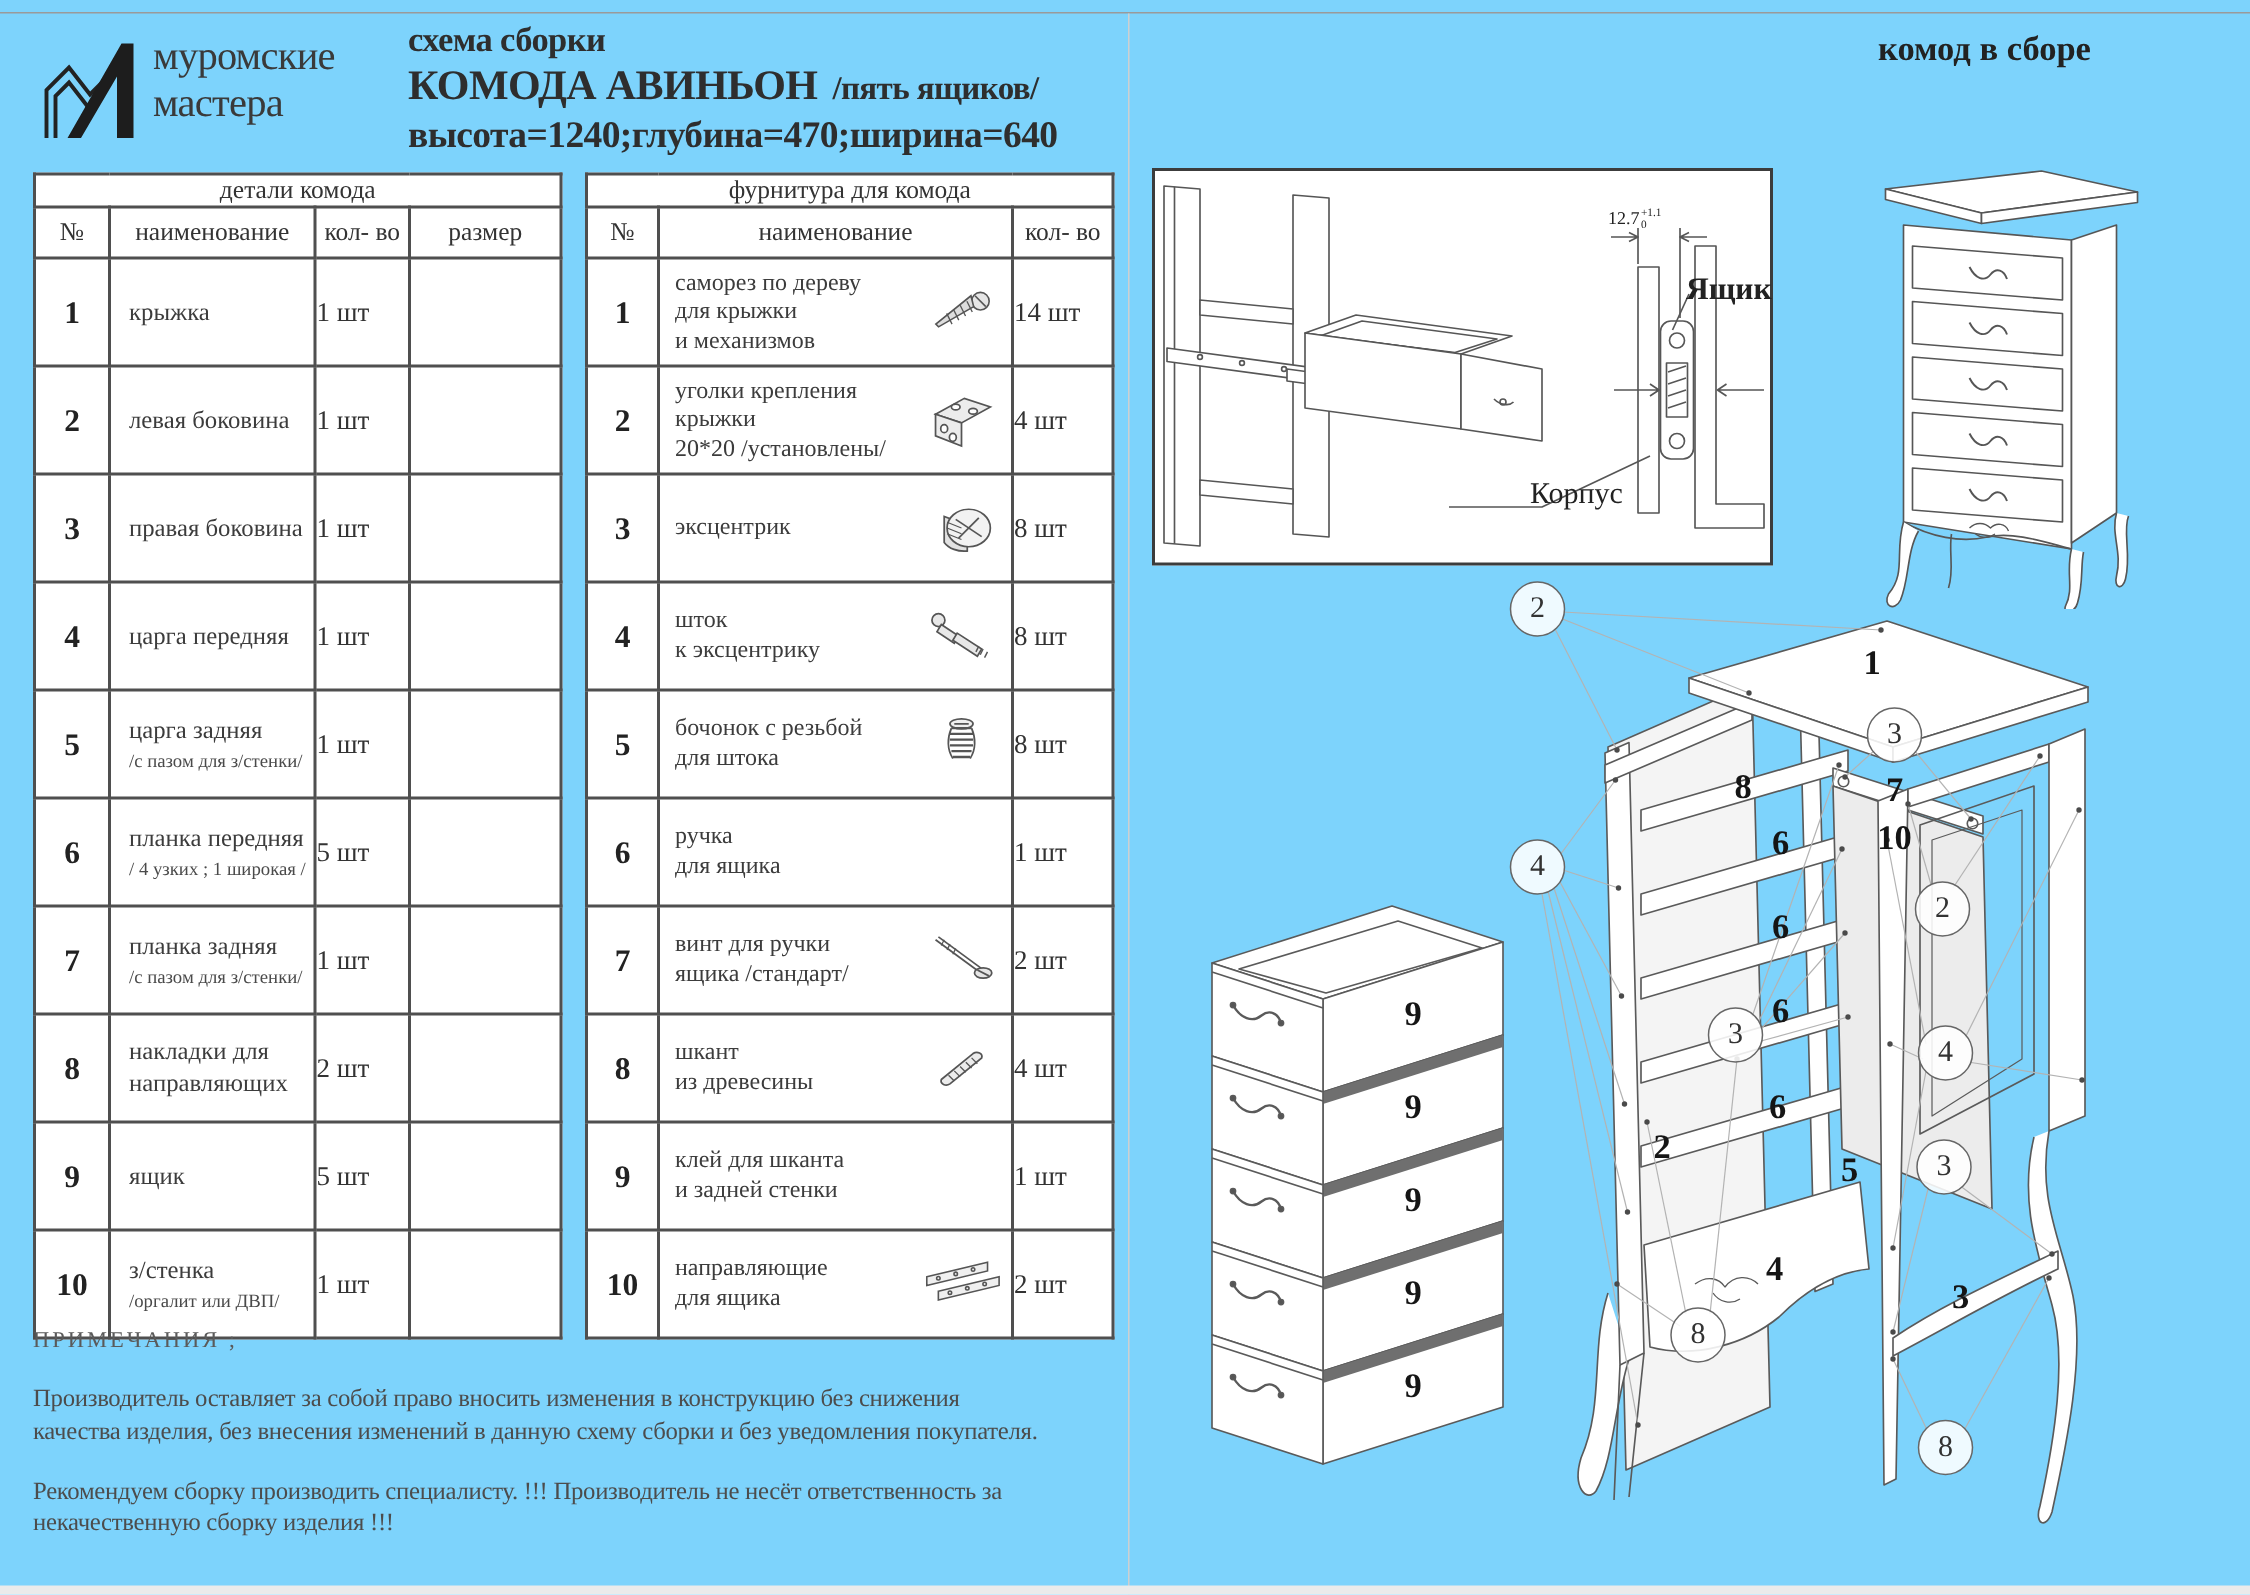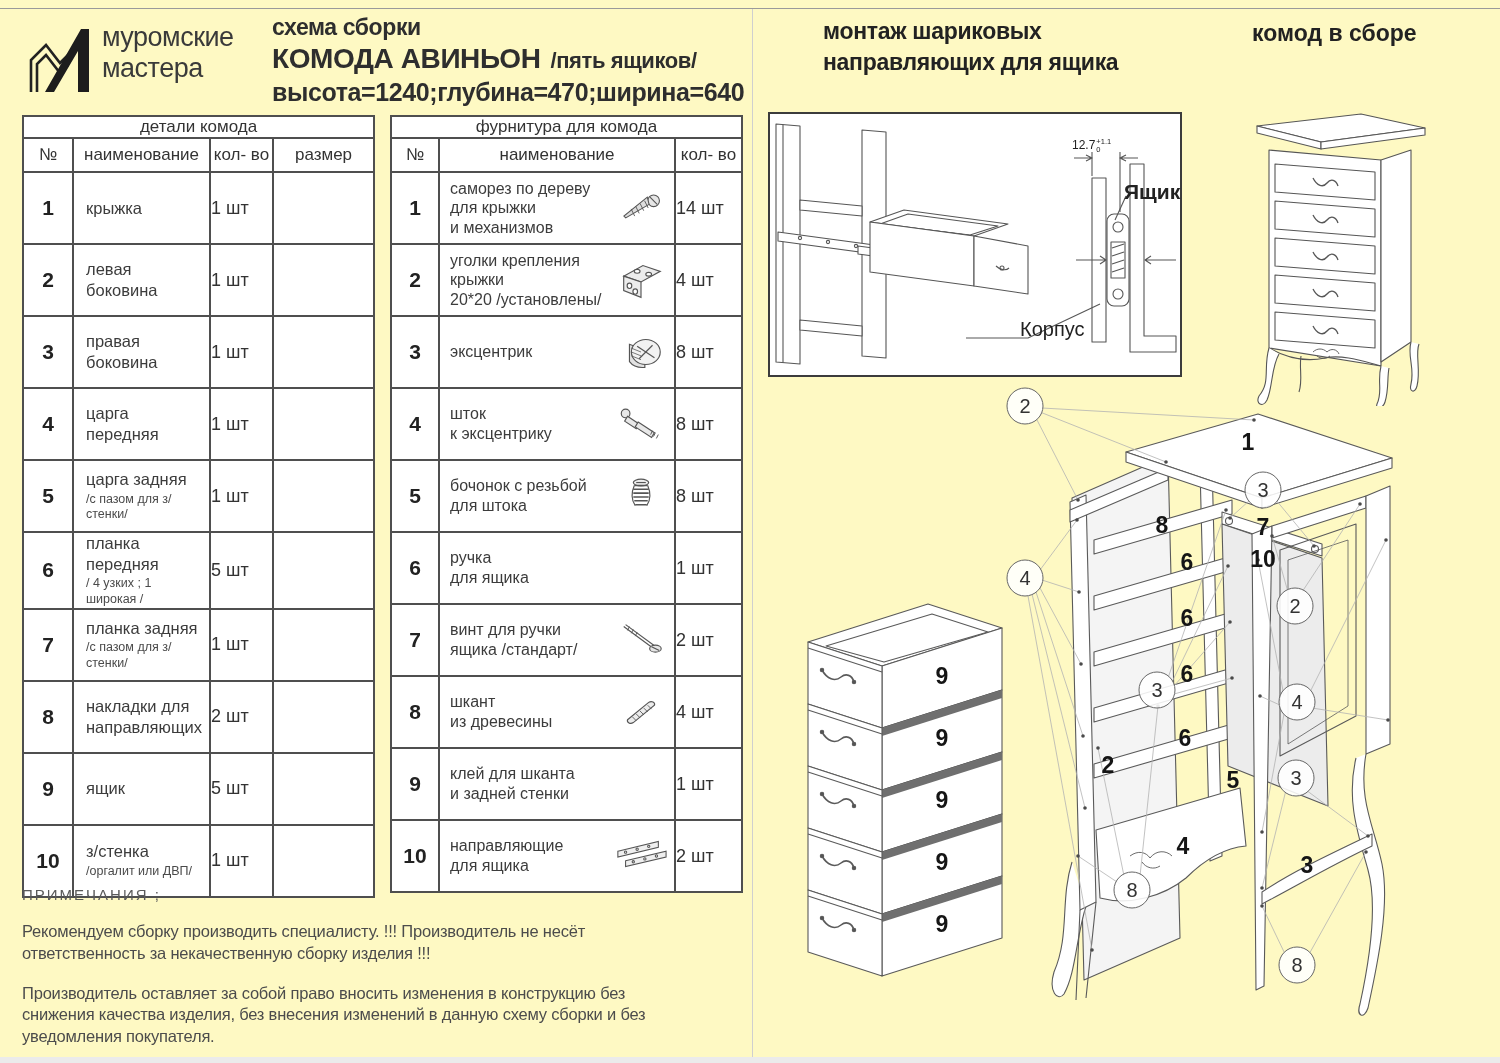--- a/index.html
+++ b/index.html
@@ -1,17 +1,17 @@
 <!DOCTYPE html>
 <html><head>
 <meta charset="utf-8">
 <style>
   html,body{margin:0;padding:0;background:#fff;}
-  .page{position:relative;width:1500px;height:1063px;background:#fef9c3;overflow:hidden;
-        font-family:Liberation Sans, sans-serif;color:#2b2b2b;}
+  .page{position:relative;width:1500px;height:1063px;background:#7dd3fc;overflow:hidden;
+        font-family:Liberation Serif, serif;color:#2b2b2b;}
   .rule-top{position:absolute;left:0;top:8px;width:1500px;height:1px;background:#9a9a9a;}
   .divider-v{position:absolute;left:752px;top:9px;bottom:0;width:1px;background:#cfcfcf;}
   .strip-bottom{position:absolute;left:0;bottom:0;width:1500px;height:6px;background:#ebebeb;}
 
   
   .logo{position:absolute;left:25px;top:24px;width:70px;height:72px;}
   .brand{position:absolute;left:102px;top:22px;font-size:27px;line-height:1.16;color:#3a3a3a;letter-spacing:-0.5px;}
   .doc-title{position:absolute;left:272px;top:14px;color:#2e2e2e;letter-spacing:-0.4px;}
   .dt1{font-size:23px;font-weight:700;}
   .dt2{font-size:28px;font-weight:700;margin-top:2px;}
@@ -438,28 +438,24 @@
               </span>
             </div>
           </td>
           <td class="qty">2 шт</td>
         </tr>
       </tbody>
   </table>
 
   <div class="notes">
     <h3>ПРИМЕЧАНИЯ ;</h3>
+    <p>Производитель оставляет за собой право вносить изменения в конструкцию без снижения качества изделия, без внесения изменений в данную схему сборки и без уведомления покупателя.</p>
     <p>Рекомендуем сборку производить специалисту. !!! Производитель не несёт ответственность за некачественную сборку изделия !!!</p>
-    <p>Производитель оставляет за собой право вносить изменения в конструкцию без снижения качества изделия, без внесения изменений в данную схему сборки и без уведомления покупателя.</p>
   </div>
 
-  <div class="montage-title">
-    <div>монтаж шариковых</div>
-    <div>направляющих для ящика</div>
-  </div>
   <div class="montage-box">
     <svg class="mbox-svg" viewBox="0 0 410 261">
       <g stroke="#565656" stroke-width="1.1" fill="none" stroke-linejoin="round">
 
         <polygon points="6,10 30,12 30,250 6,248" fill="#fff"></polygon>
         <line x1="13" y1="10.5" x2="13" y2="248.5"></line>
         <polygon points="92,16 116,18 116,244 92,242" fill="#fff"></polygon>
         <polygon points="30,86 92,92 92,102 30,96" fill="#fff"></polygon>
         <polygon points="30,206 92,212 92,222 30,216" fill="#fff"></polygon>
 

